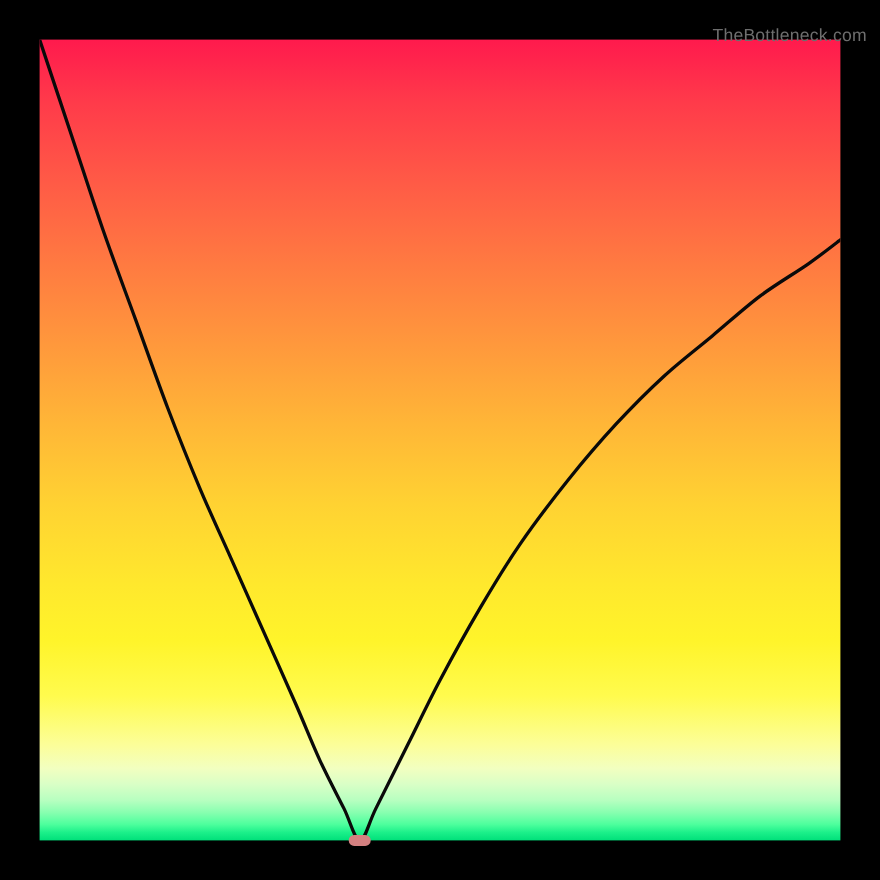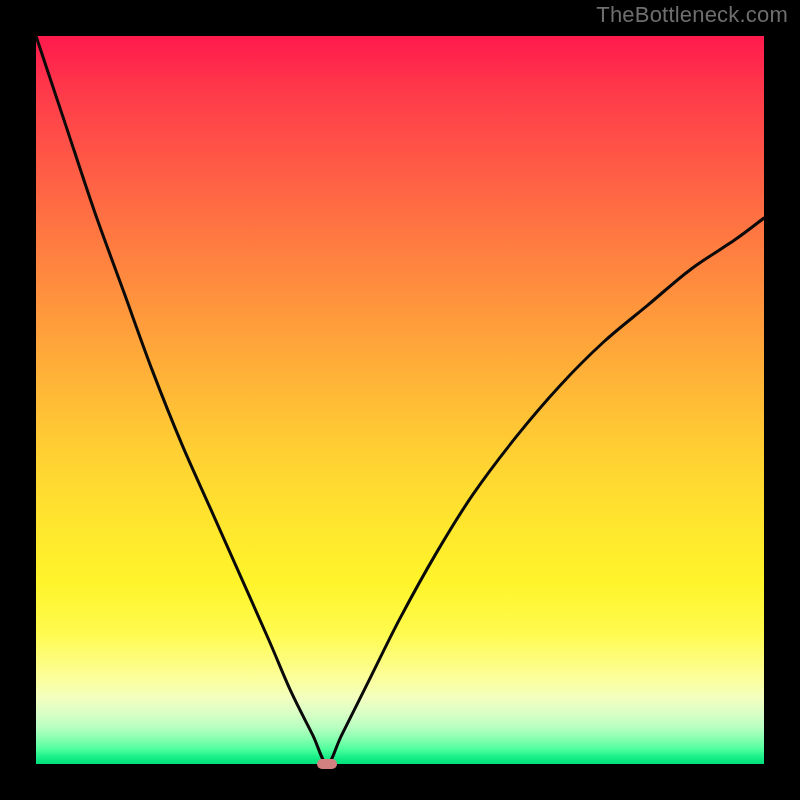--- a/index.html
+++ b/index.html
@@ -33,24 +33,24 @@
       #d9ffc6 93%,
       #b7ffc0 95%,
       #88ffb0 96.5%,
       #4dff9d 98%,
       #1cf08a 99%,
       #00e07a 100%
     );
   }
   .watermark {
     position: absolute;
-    top: 2px;
+    top: 24px;
     right: 12px;
     color: #6e6e6e;
-    font-size: 22px;
+    font-size: 16px;
     font-weight: 500;
     letter-spacing: 0.2px;
     z-index: 20;
     user-select: none;
   }
   svg.curve {
     position: absolute;
     left: 0;
     top: 0;
     width: 728px;

